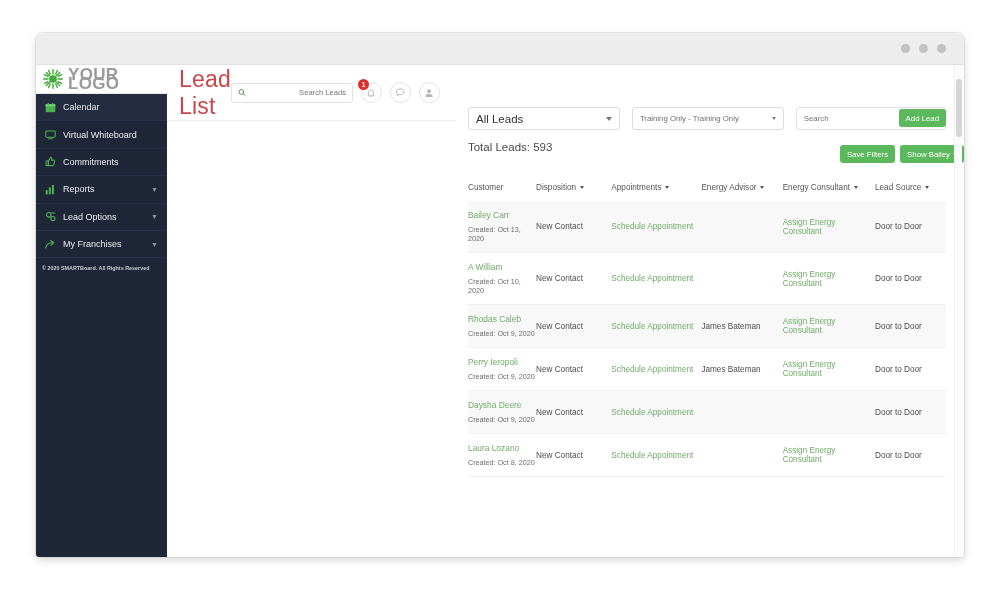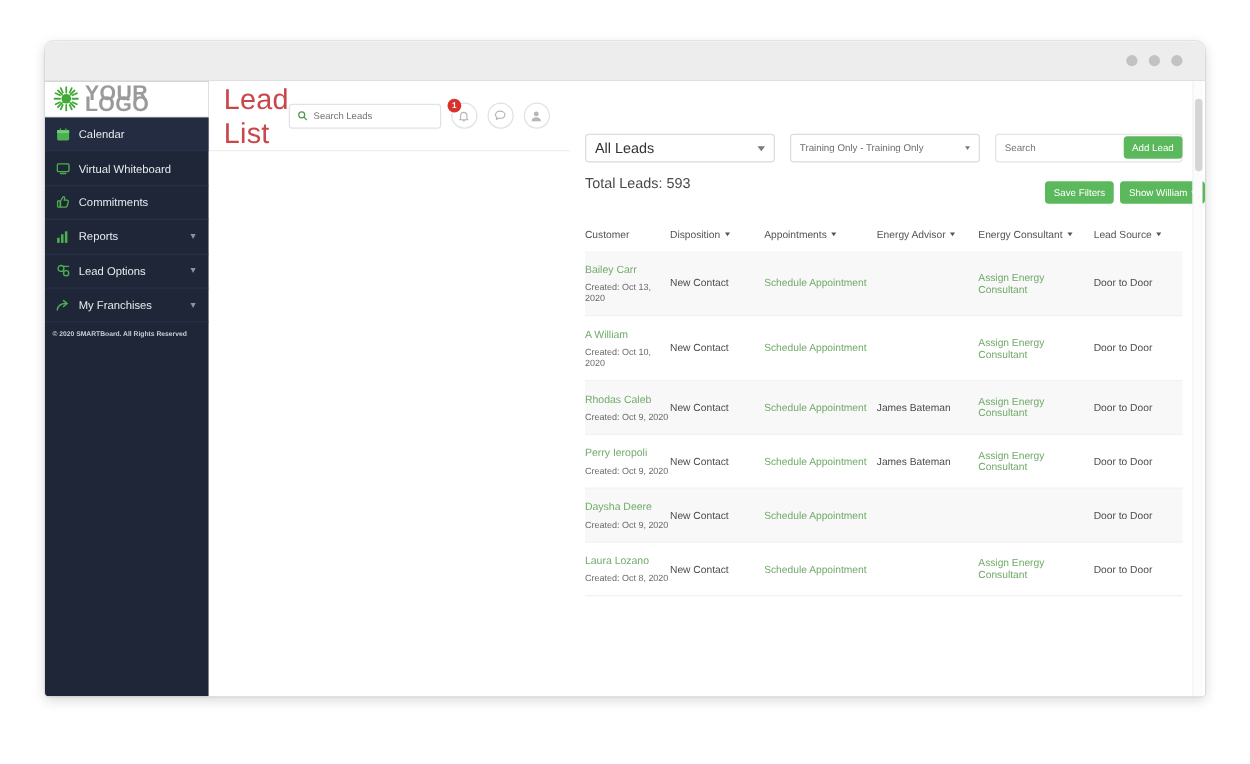--- a/index.html
+++ b/index.html
@@ -133,20 +133,21 @@
     gap: 5px;
     background: #fff;
   }
   .searchbox input {
     border: none; outline: none;
     font-size: 7.6px;
     color: #9b9b9b;
     width: 100%;
     font-family: "Liberation Sans", sans-serif;
     background: transparent;
+    text-align: right;
   }
   .circ-btn {
     width: 21px; height: 21px;
     border-radius: 50%;
     border: 1px solid #e2e2e2;
     display: flex; align-items: center; justify-content: center;
     color: #b6b6b6;
     position: relative;
     background: #fff;
     cursor: pointer;
@@ -478,21 +479,21 @@
             <span class="caret caret-sm"></span>
           </div>
           <input class="search-inp" type="text" placeholder="Search" style="">
           <button class="btn add-lead">Add Lead</button>
         </div>
 
         <div class="total-leads">Total Leads: 593</div>
 
         <div class="right-btns">
           <button class="btn">Save Filters</button>
-          <button class="btn"><span>Show William</span><span class="bcaret"></span></button>
+          <button class="btn"><span>Show Bailey</span><span class="bcaret"></span></button>
         </div>
 
         <table class="tbl">
           <thead>
             <tr>
               <th class="col-cust">
                 <span class="th-in">
                     <span>Customer</span>
                   </span>
               </th>

